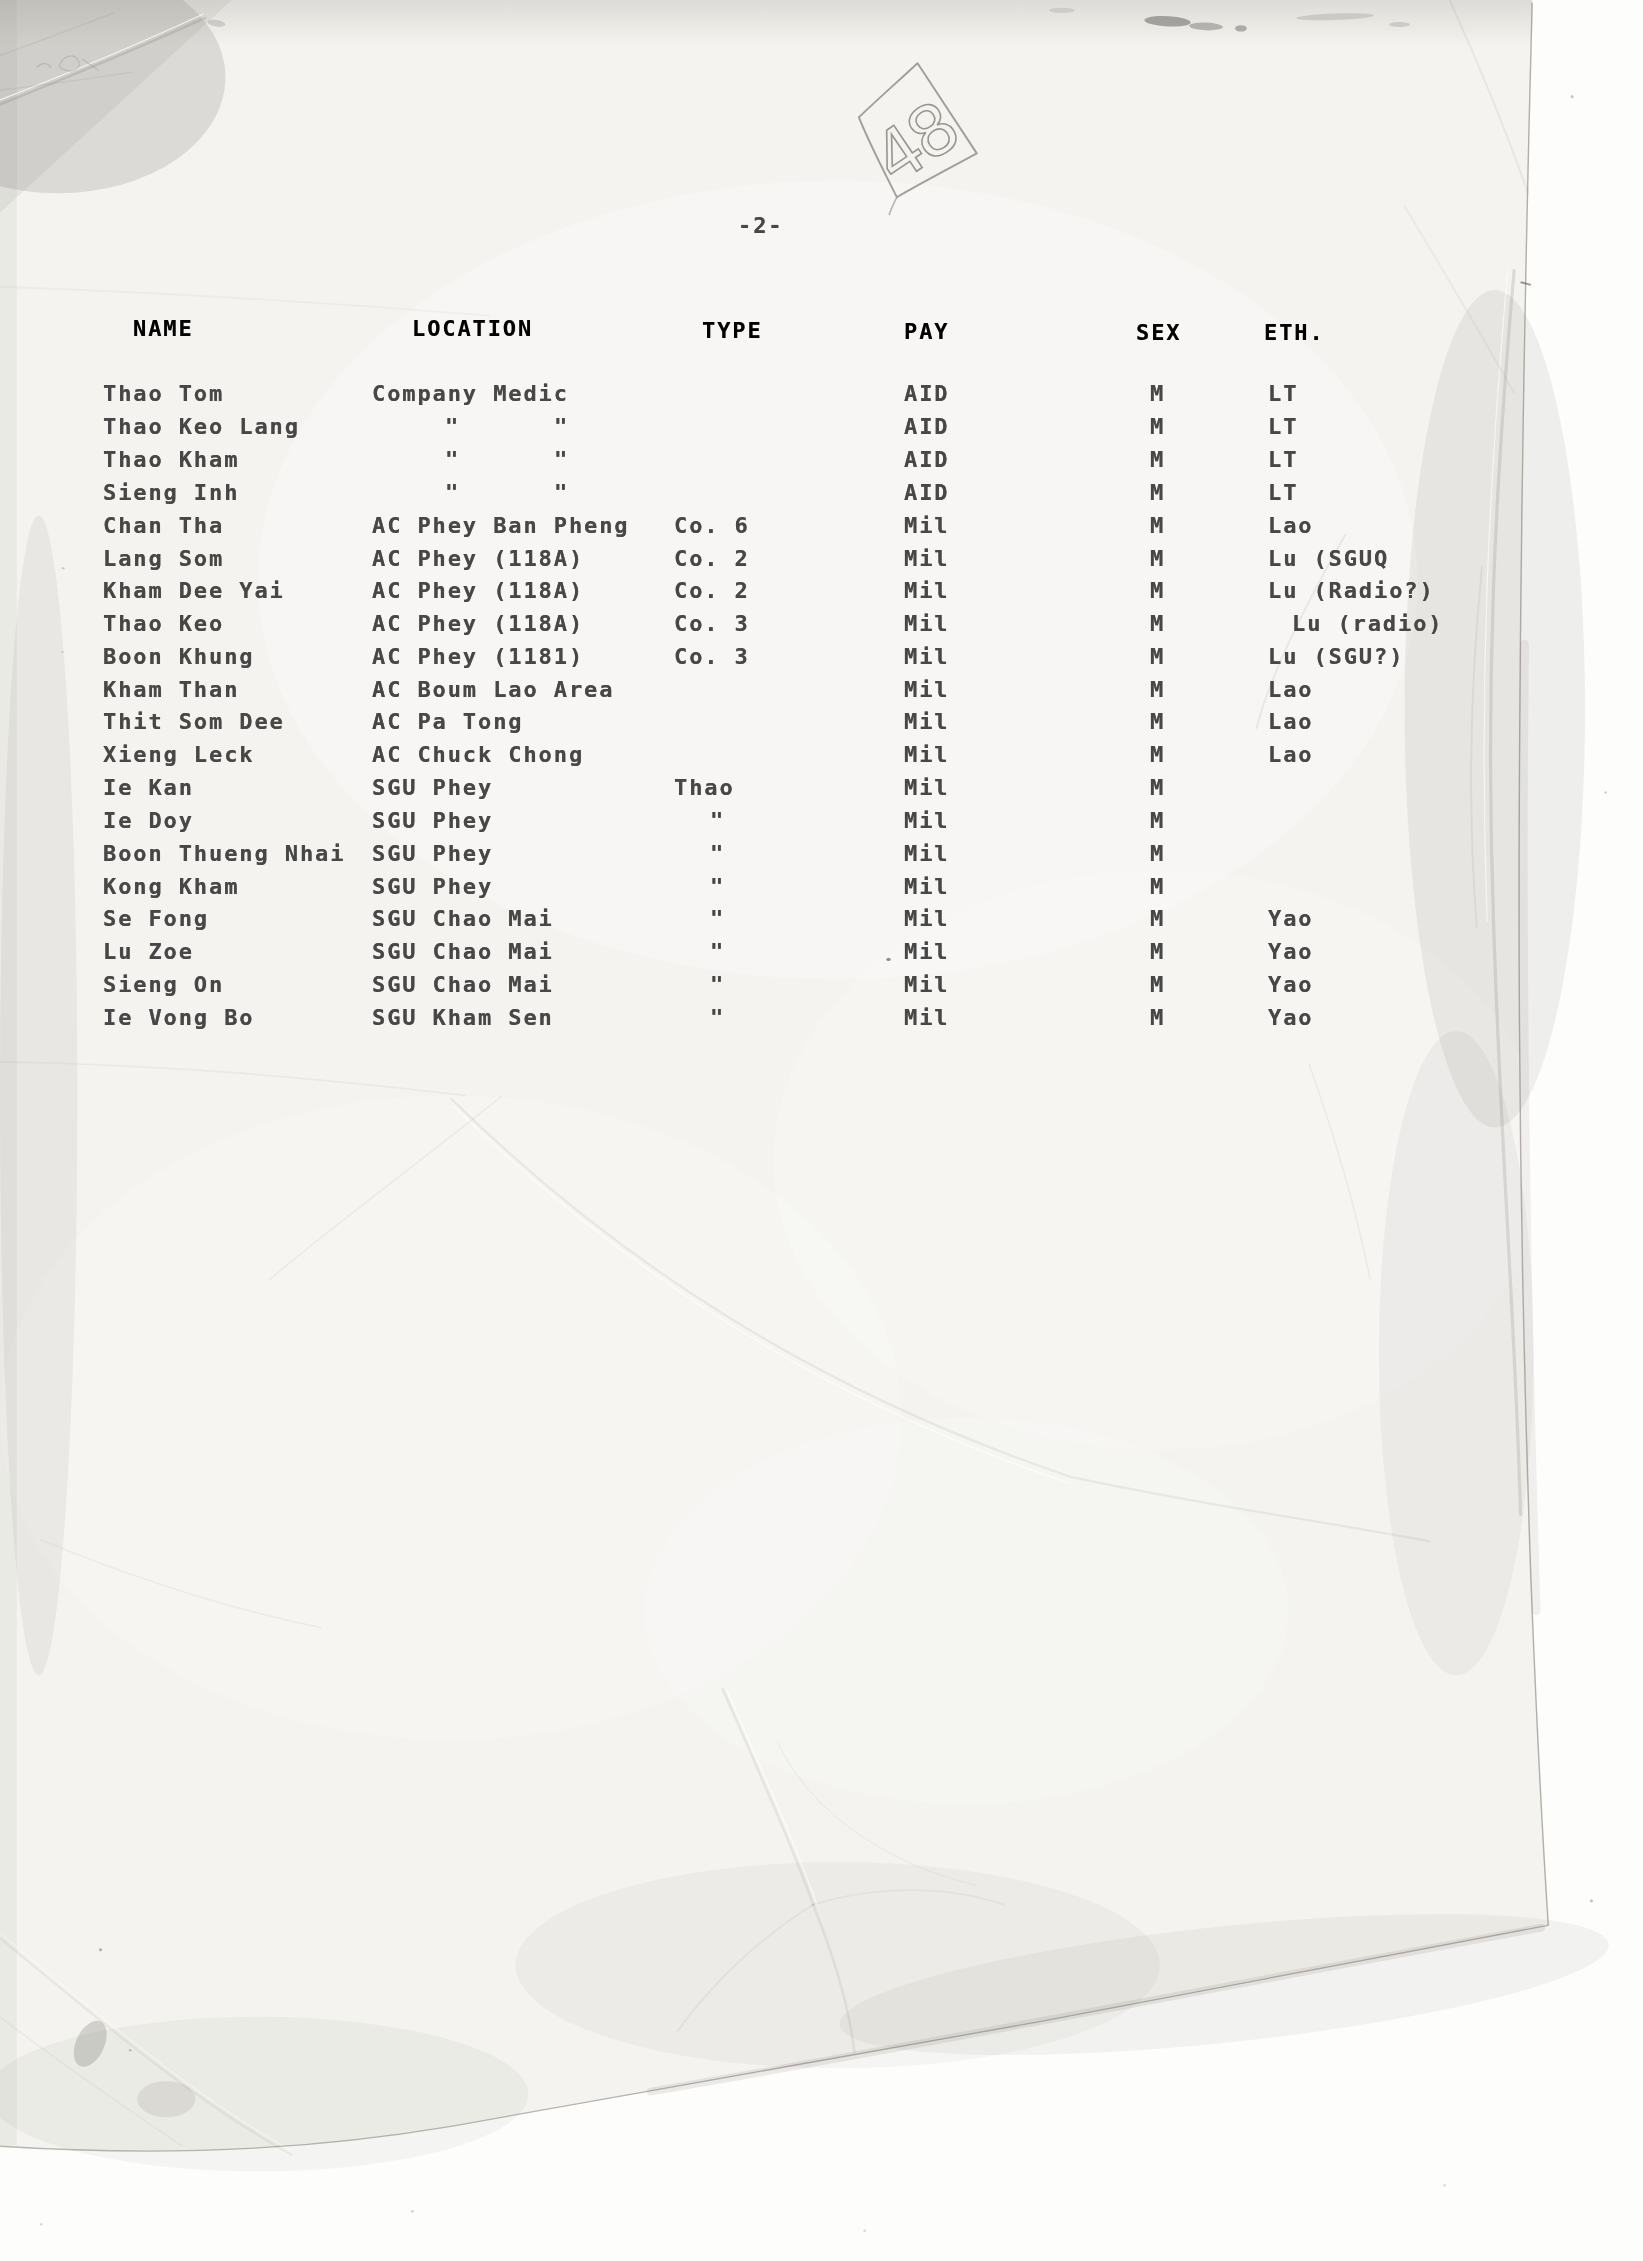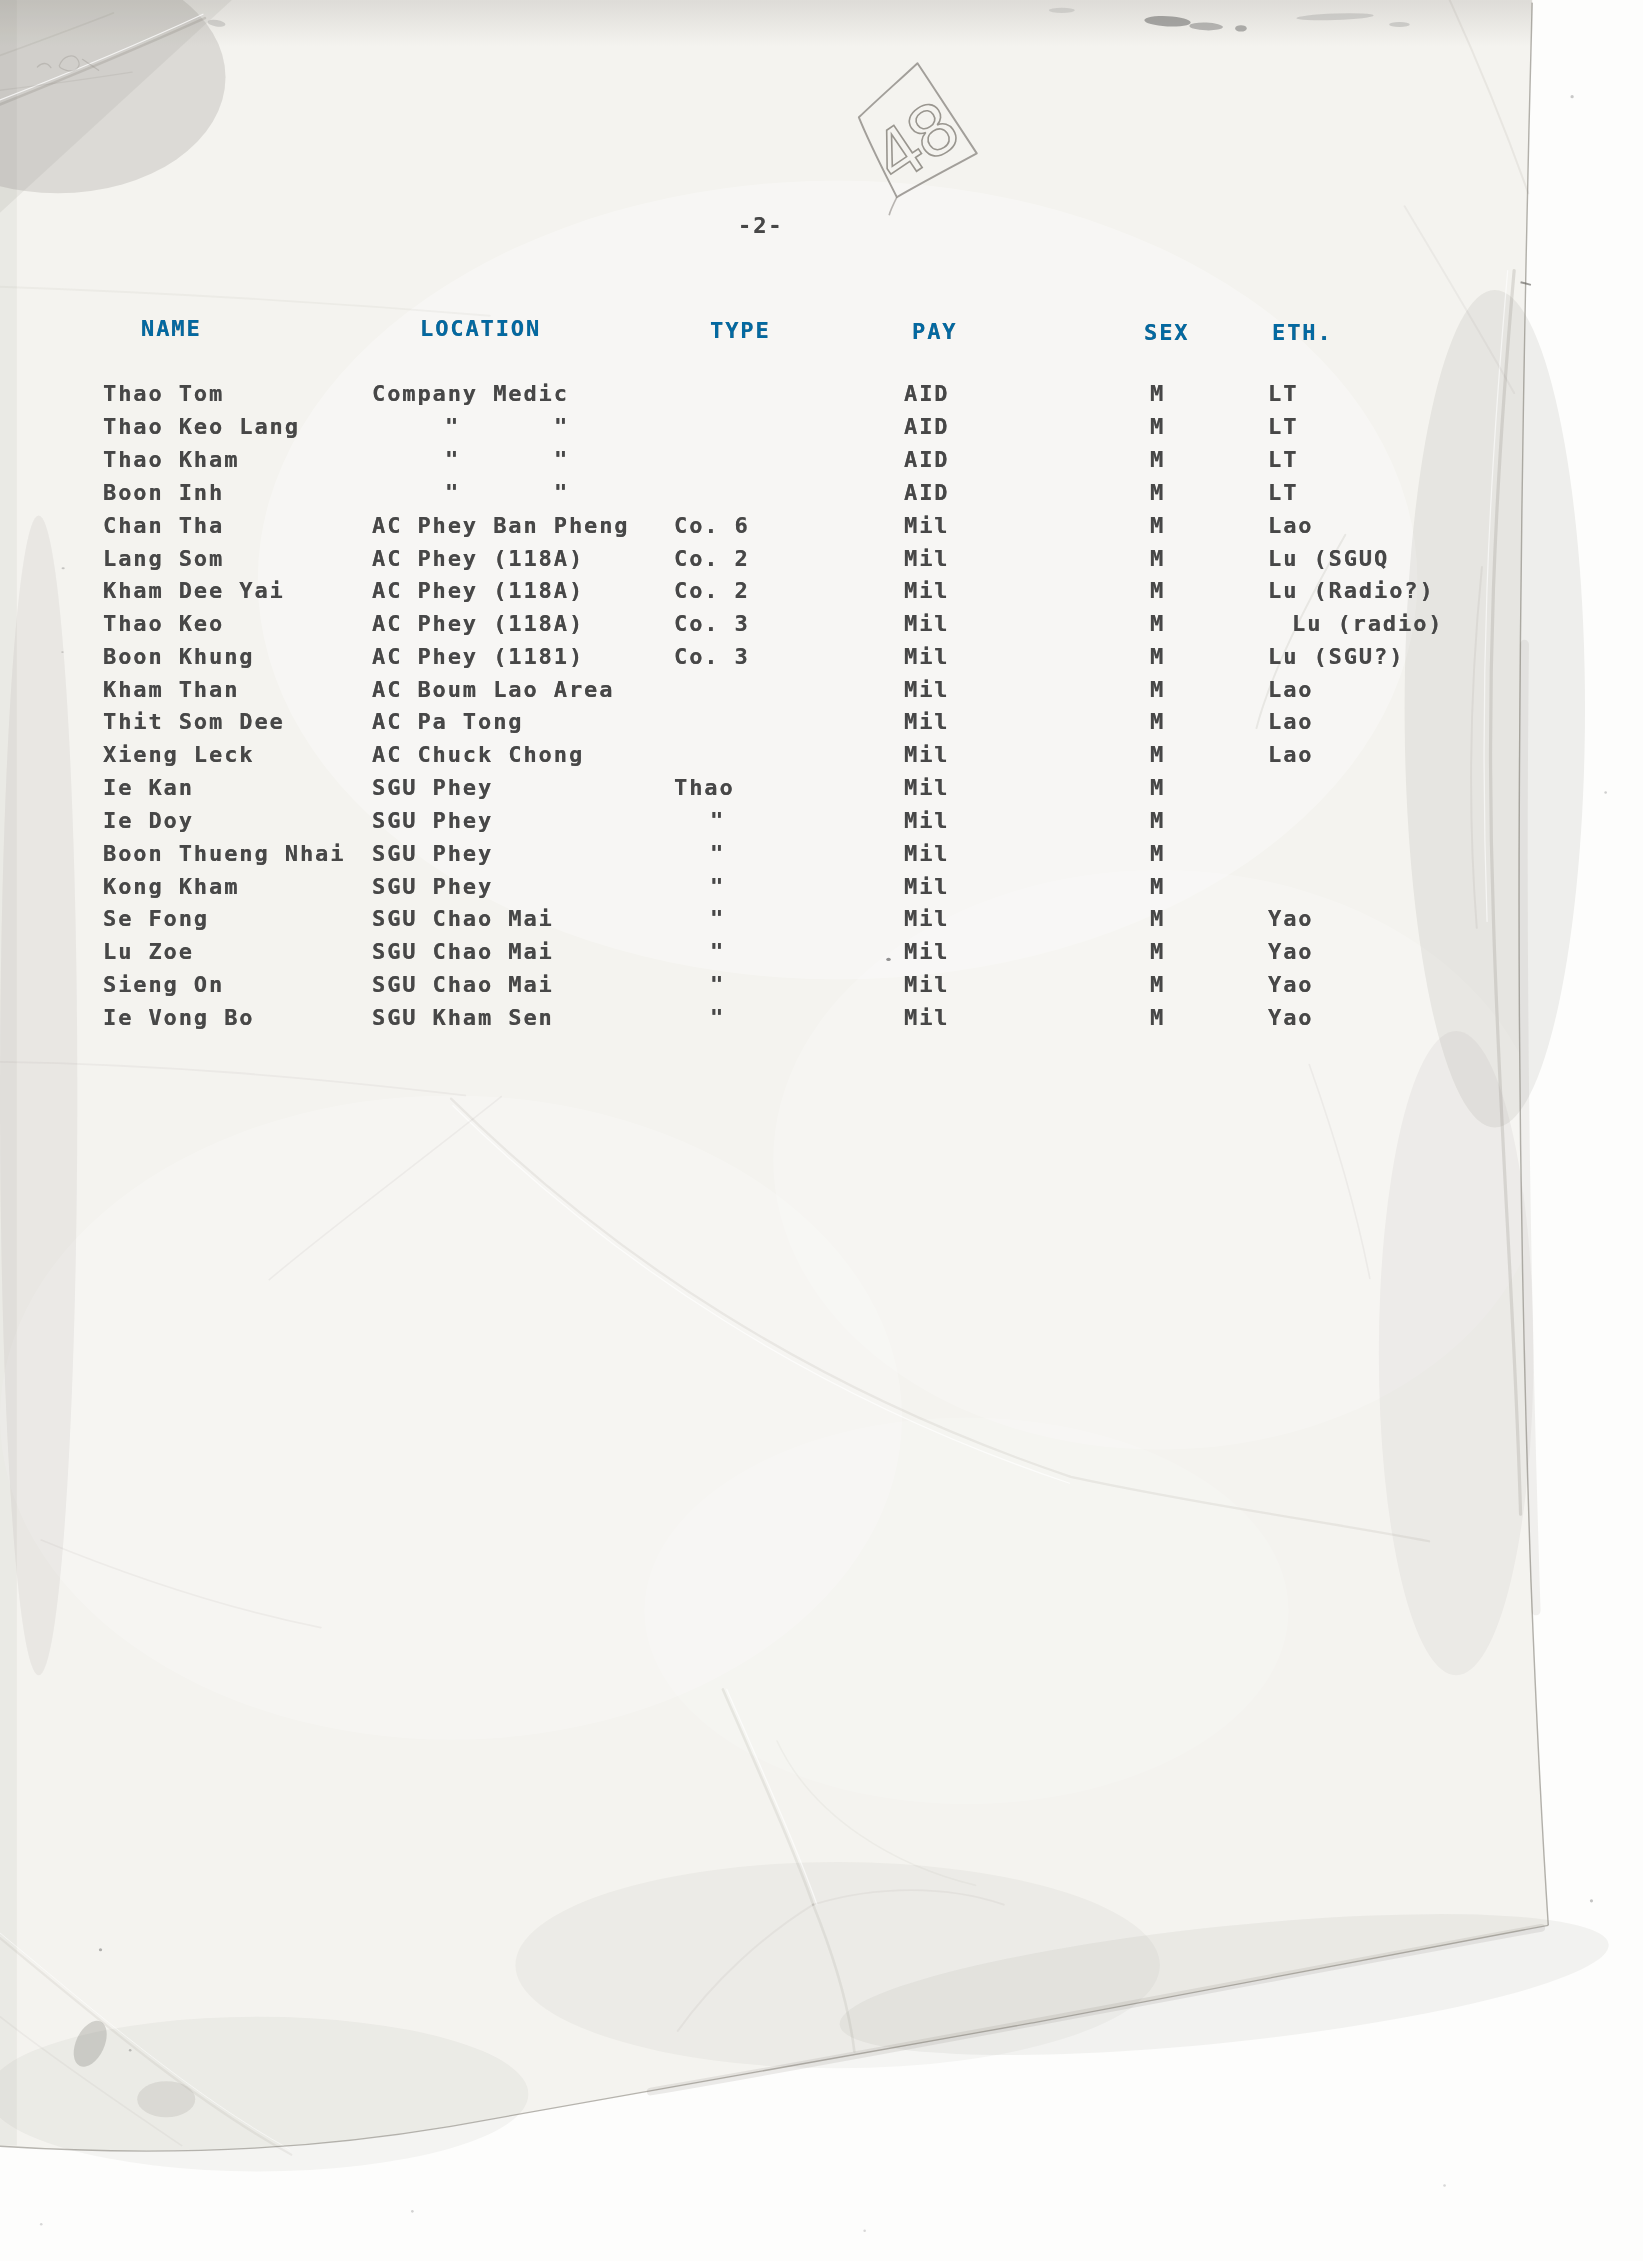--- a/index.html
+++ b/index.html
@@ -5,21 +5,21 @@
 <style>
   html,body { margin:0; padding:0; background:#fdfdfc; }
   .page { position:relative; width:1643px; height:2261px; overflow:hidden;
           font-family:"DejaVu Sans Mono","Liberation Mono",monospace; }
   .texture { position:absolute; left:0; top:0; width:1643px; height:2261px; }
   .textlayer { position:absolute; left:0; top:0; width:1643px; height:2261px; }
   .tw { position:absolute; font-family:"DejaVu Sans Mono","Liberation Mono",monospace;
         font-size:22px; font-weight:700; letter-spacing:1.9px; line-height:22px;
         color:#474747; white-space:pre;
         text-shadow:0 0 0.6px rgba(70,70,70,0.6), 0.3px 0.3px 0 rgba(70,70,70,0.18); }
-  .hdr { color:#0369a1;margin-left:8px; }
+  .hdr { color:#000000; }
 </style>
 </head>
 <body>
 
 <div class="page">
 
   <svg class="texture" width="1643" height="2261" viewBox="0 0 2550 3509" xmlns="http://www.w3.org/2000/svg">
     <defs>
       <linearGradient id="topband" x1="0" y1="0" x2="0" y2="1">
         <stop offset="0" stop-color="rgba(148,145,139,0.24)"></stop>
@@ -168,21 +168,21 @@
         </div>
         <div>
           <span class="tw" style="left: 103px; top: 449px;">Thao Kham</span>
           <span class="tw" style="left: 445px; top: 449px;">"</span>
           <span class="tw" style="left: 554px; top: 449px;">"</span>
           <span class="tw" style="left: 904px; top: 449px;">AID</span>
           <span class="tw" style="left: 1150px; top: 449px;">M</span>
           <span class="tw" style="left: 1268px; top: 449px;">LT</span>
         </div>
         <div>
-          <span class="tw" style="left: 103px; top: 482px;">Boon Inh</span>
+          <span class="tw" style="left: 103px; top: 482px;">Sieng Inh</span>
           <span class="tw" style="left: 445px; top: 482px;">"</span>
           <span class="tw" style="left: 554px; top: 482px;">"</span>
           <span class="tw" style="left: 904px; top: 482px;">AID</span>
           <span class="tw" style="left: 1150px; top: 482px;">M</span>
           <span class="tw" style="left: 1268px; top: 482px;">LT</span>
         </div>
         <div>
           <span class="tw" style="left: 103px; top: 515px;">Chan Tha</span>
           <span class="tw" style="left: 372px; top: 515px;">AC Phey Ban Pheng</span>
           <span class="tw" style="left: 674px; top: 515px;">Co. 6</span>

